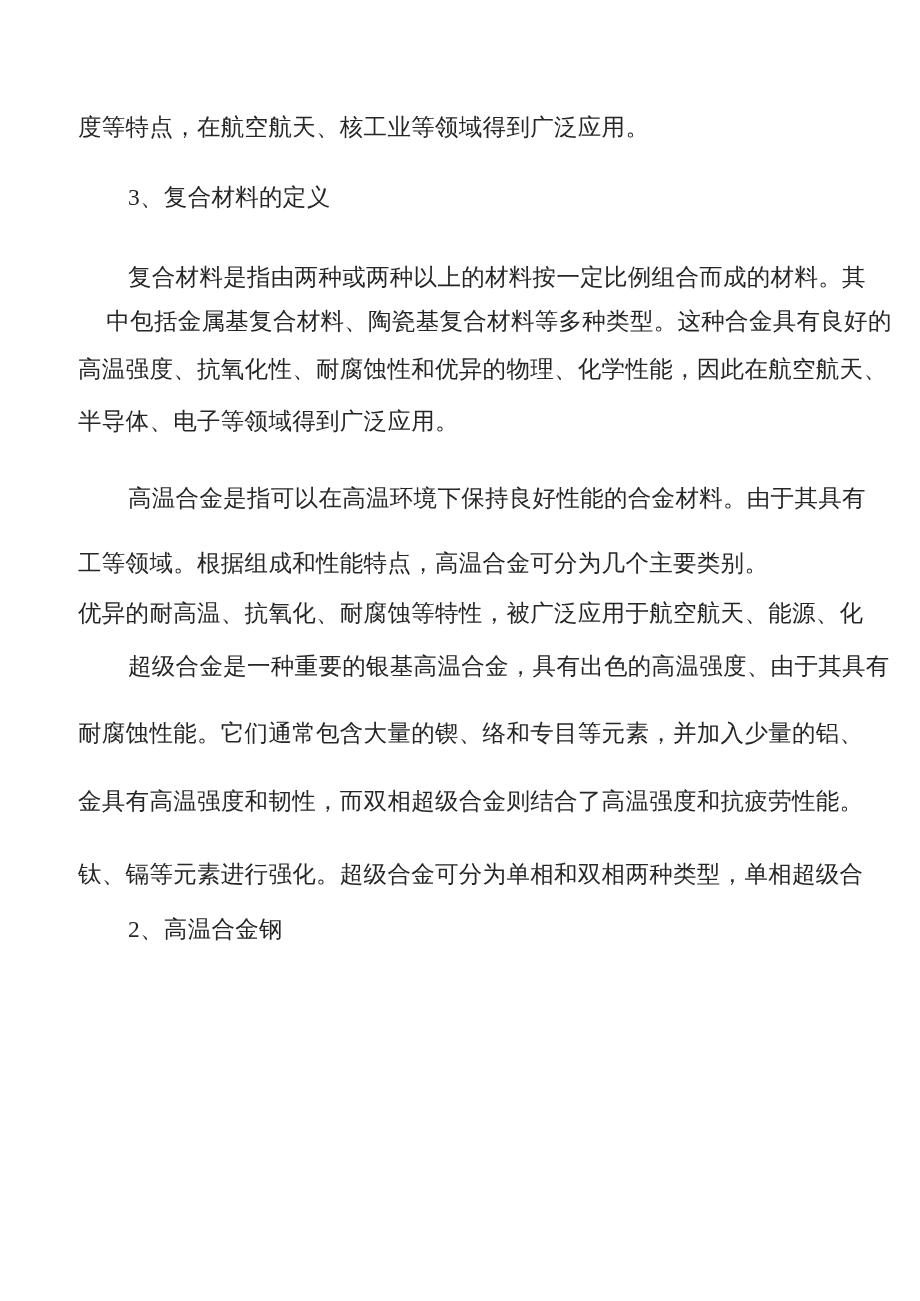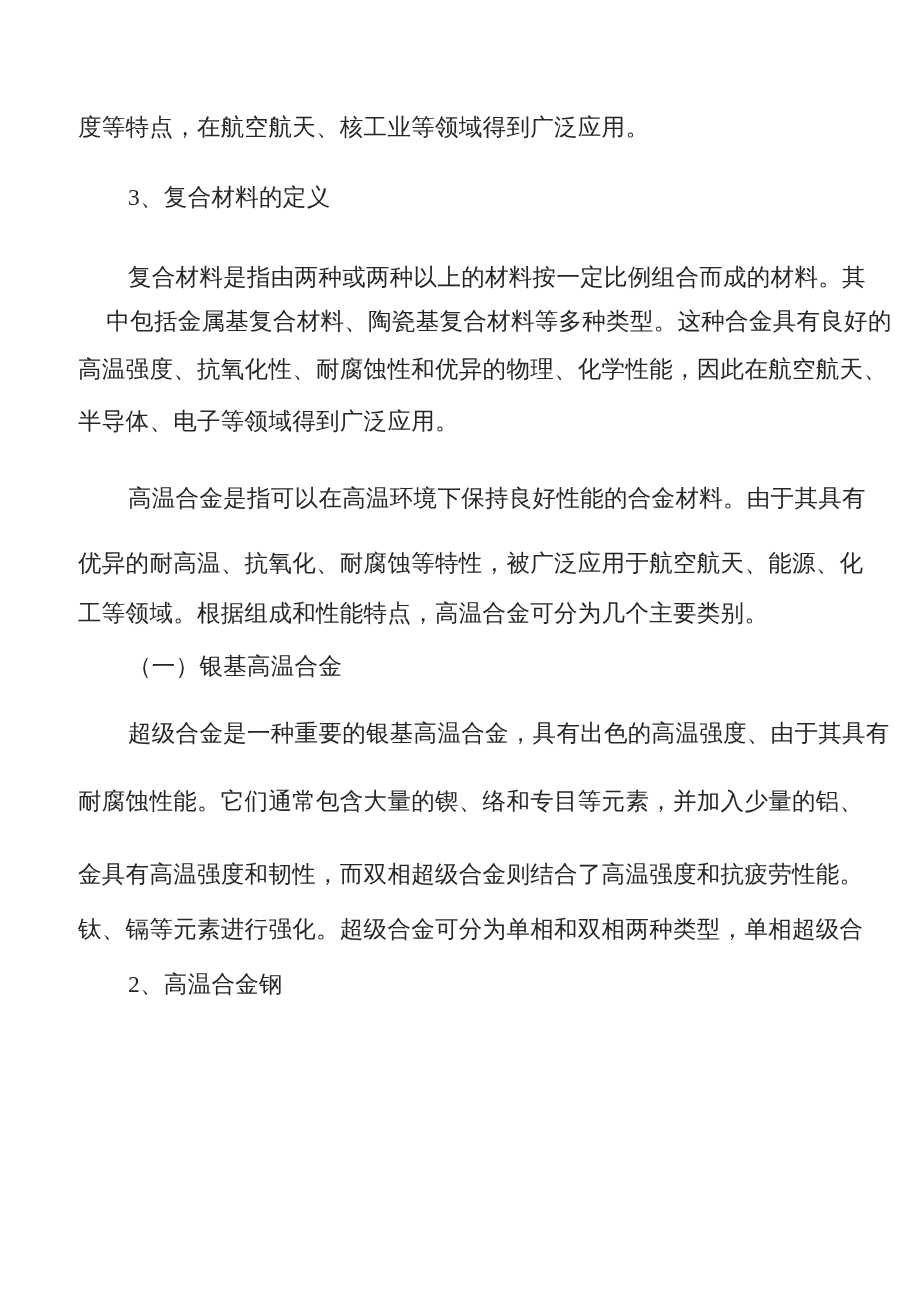--- a/index.html
+++ b/index.html
@@ -55,21 +55,20 @@
 <body>
 
 <div class="page">
   <div class="line">度等特点，在航空航天、核工业等领域得到广泛应用。</div>
   <div class="line indent">3、复合材料的定义</div>
   <div class="line indent">复合材料是指由两种或两种以上的材料按一定比例组合而成的材料。其</div>
   <div class="line">中包括金属基复合材料、陶瓷基复合材料等多种类型。这种合金具有良好的</div>
   <div class="line">高温强度、抗氧化性、耐腐蚀性和优异的物理、化学性能，因此在航空航天、</div>
   <div class="line">半导体、电子等领域得到广泛应用。</div>
   <div class="line indent">高温合金是指可以在高温环境下保持良好性能的合金材料。由于其具有</div>
+  <div class="line">工等领域。根据组成和性能特点，高温合金可分为几个主要类别。</div>
   <div class="line">优异的耐高温、抗氧化、耐腐蚀等特性，被广泛应用于航空航天、能源、化</div>
-  <div class="line">工等领域。根据组成和性能特点，高温合金可分为几个主要类别。</div>
-  <div class="line indent">（一）银基高温合金</div>
   <div class="line indent">超级合金是一种重要的银基高温合金，具有出色的高温强度、由于其具有</div>
   <div class="line">耐腐蚀性能。它们通常包含大量的锲、络和专目等元素，并加入少量的铝、</div>
   <div class="line">金具有高温强度和韧性，而双相超级合金则结合了高温强度和抗疲劳性能。</div>
   <div class="line">钛、镉等元素进行强化。超级合金可分为单相和双相两种类型，单相超级合</div>
   <div class="line indent">2、高温合金钢</div>
 </div>
 
 </body></html>

